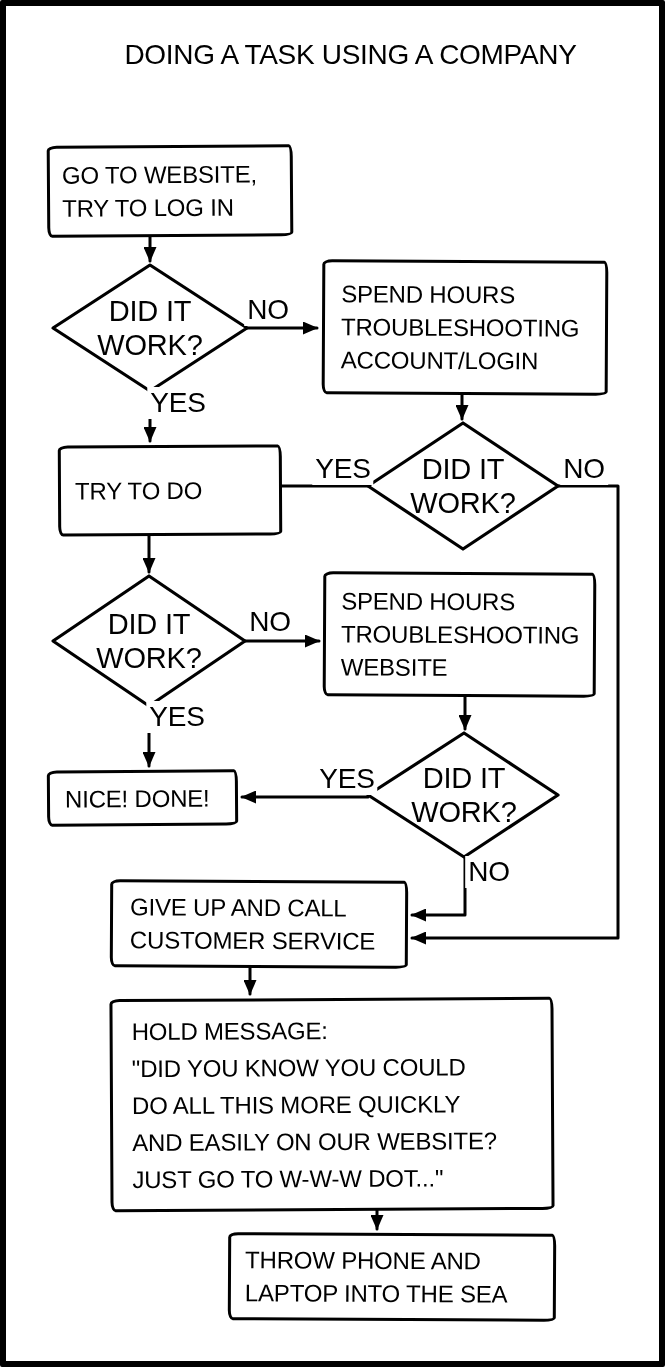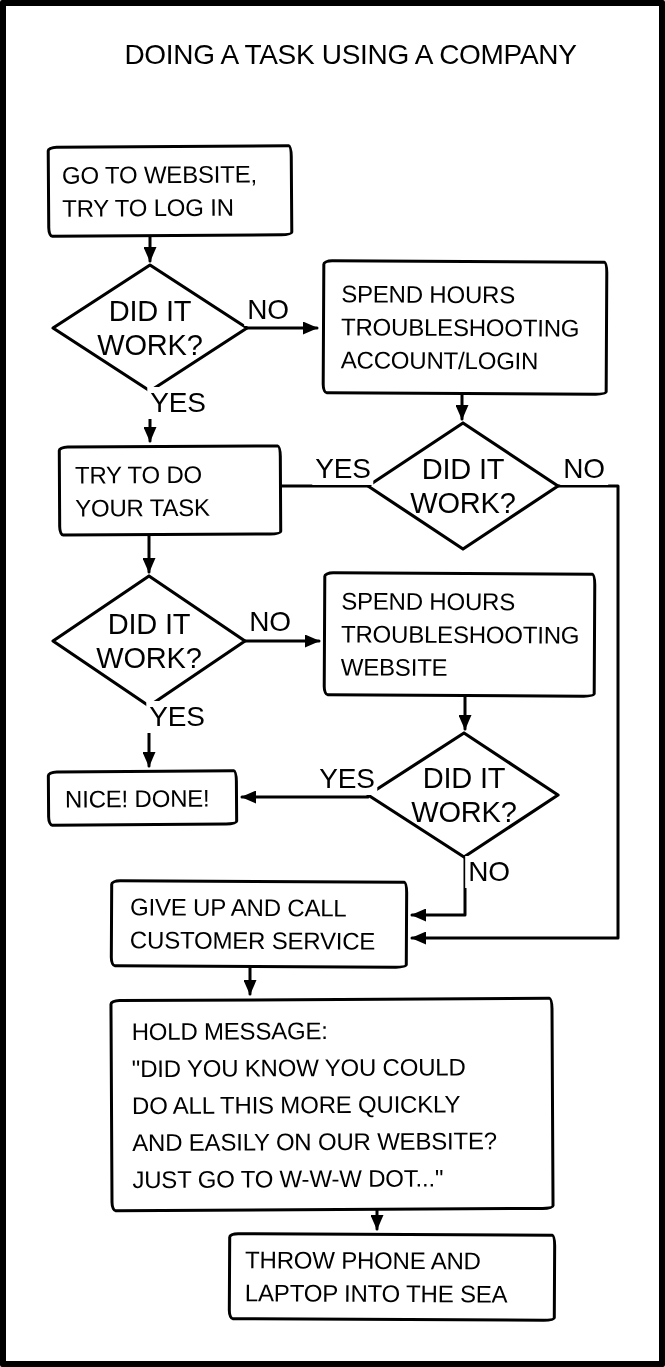--- a/index.html
+++ b/index.html
@@ -98,21 +98,20 @@
   </div>
 
   <div class="node" id="box-ts-acct">
     <div>SPEND HOURS</div>
     <div>TROUBLESHOOTING</div>
     <div>ACCOUNT/LOGIN</div>
   </div>
 
   <div class="node" id="box-try">
     <div>TRY TO DO</div>
-    <div>YOUR TASK</div>
   </div>
 
   <div class="node" id="box-ts-web">
     <div>SPEND HOURS</div>
     <div>TROUBLESHOOTING</div>
     <div>WEBSITE</div>
   </div>
 
   <div class="node" id="box-nice">
     <div>NICE! DONE!</div>

